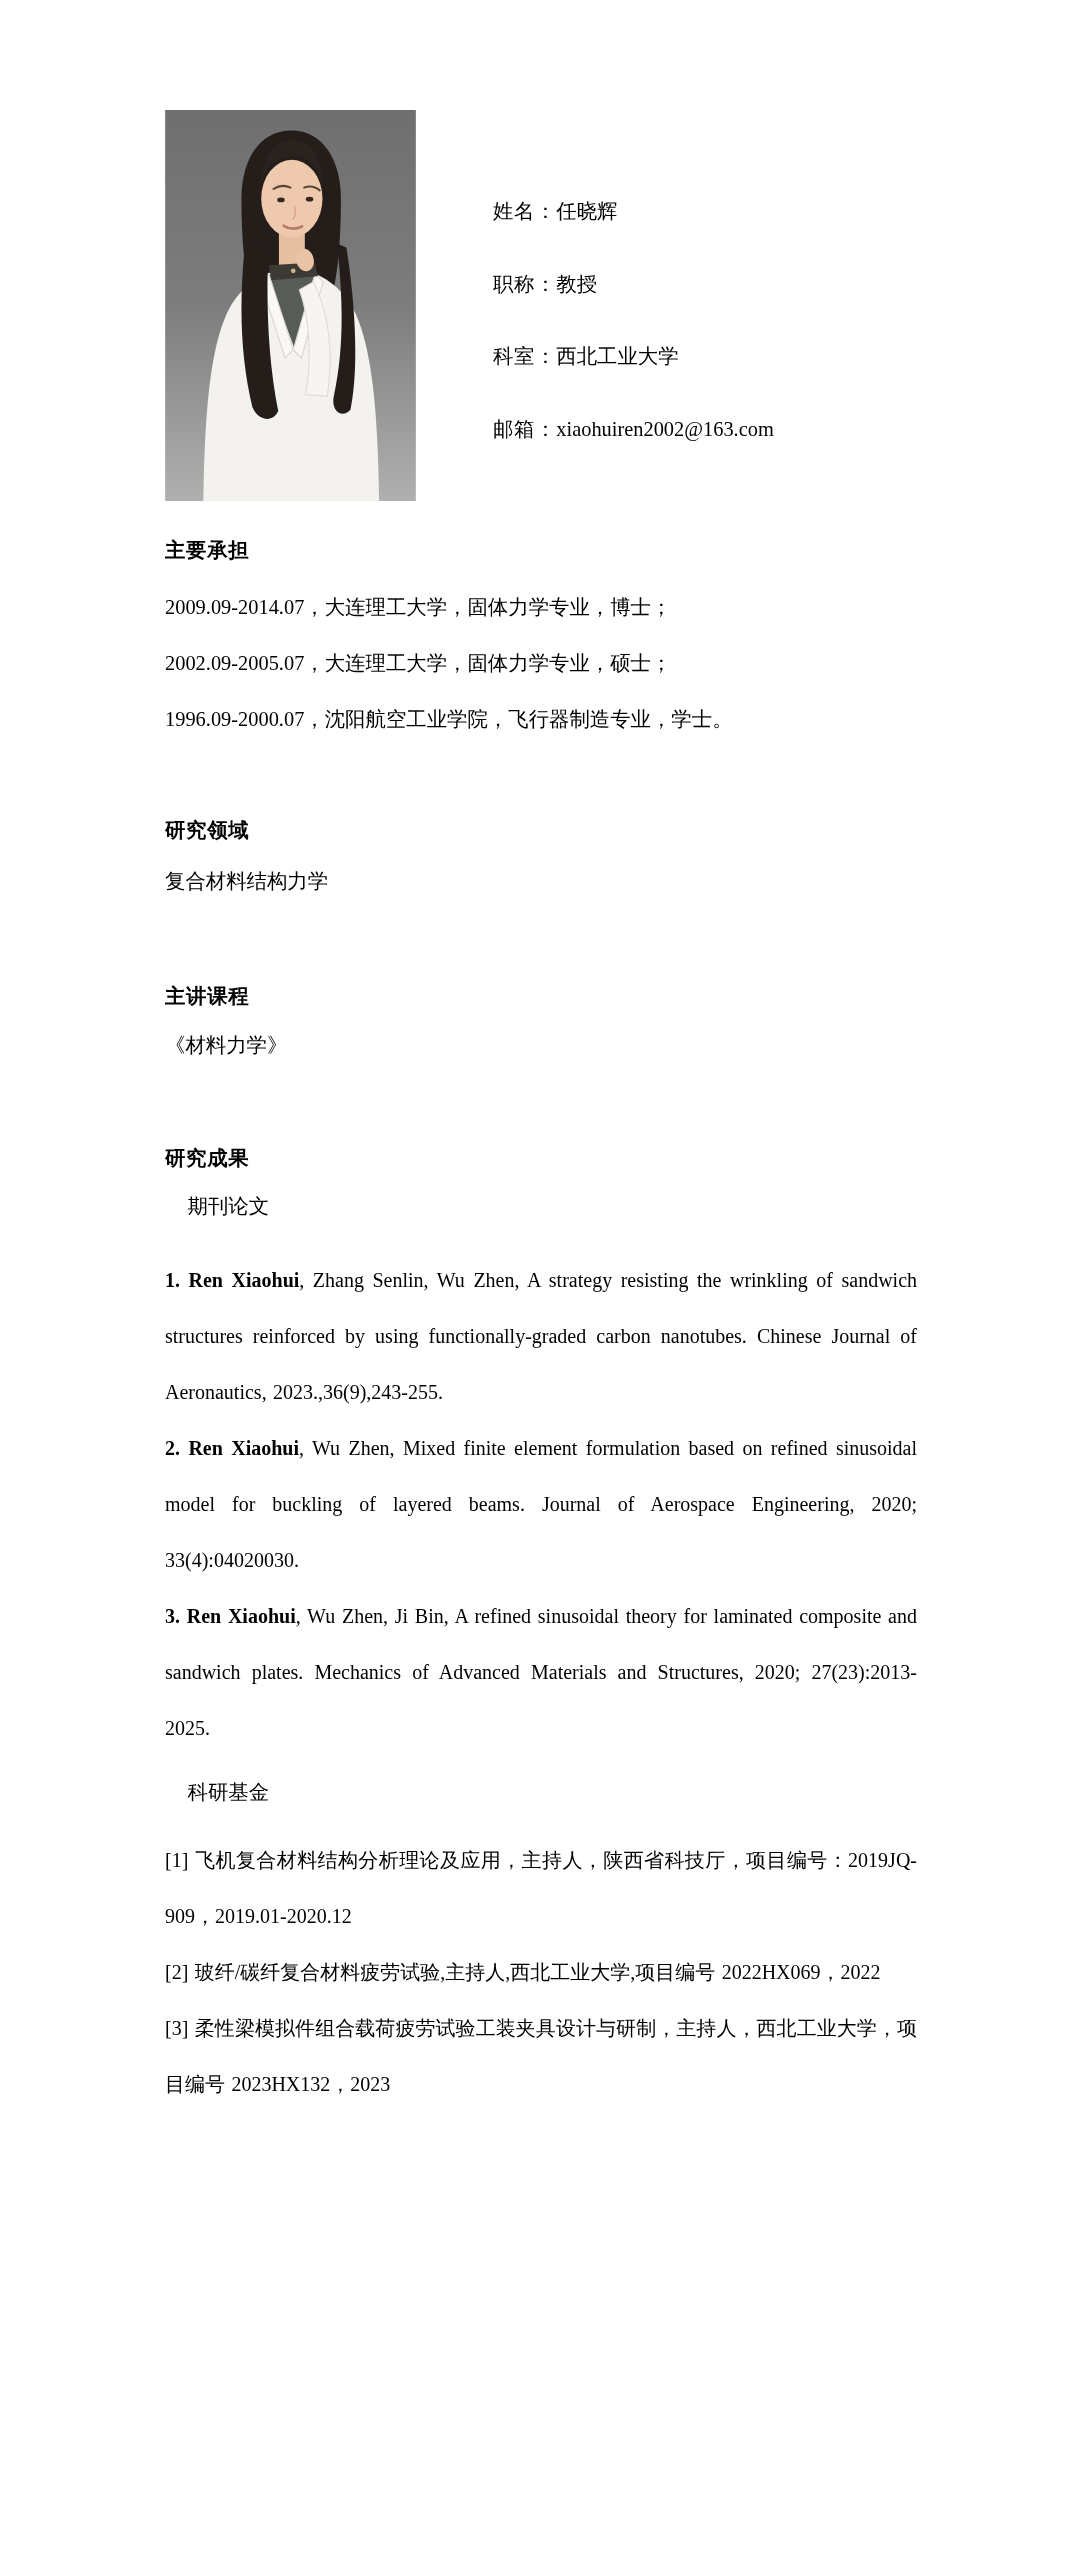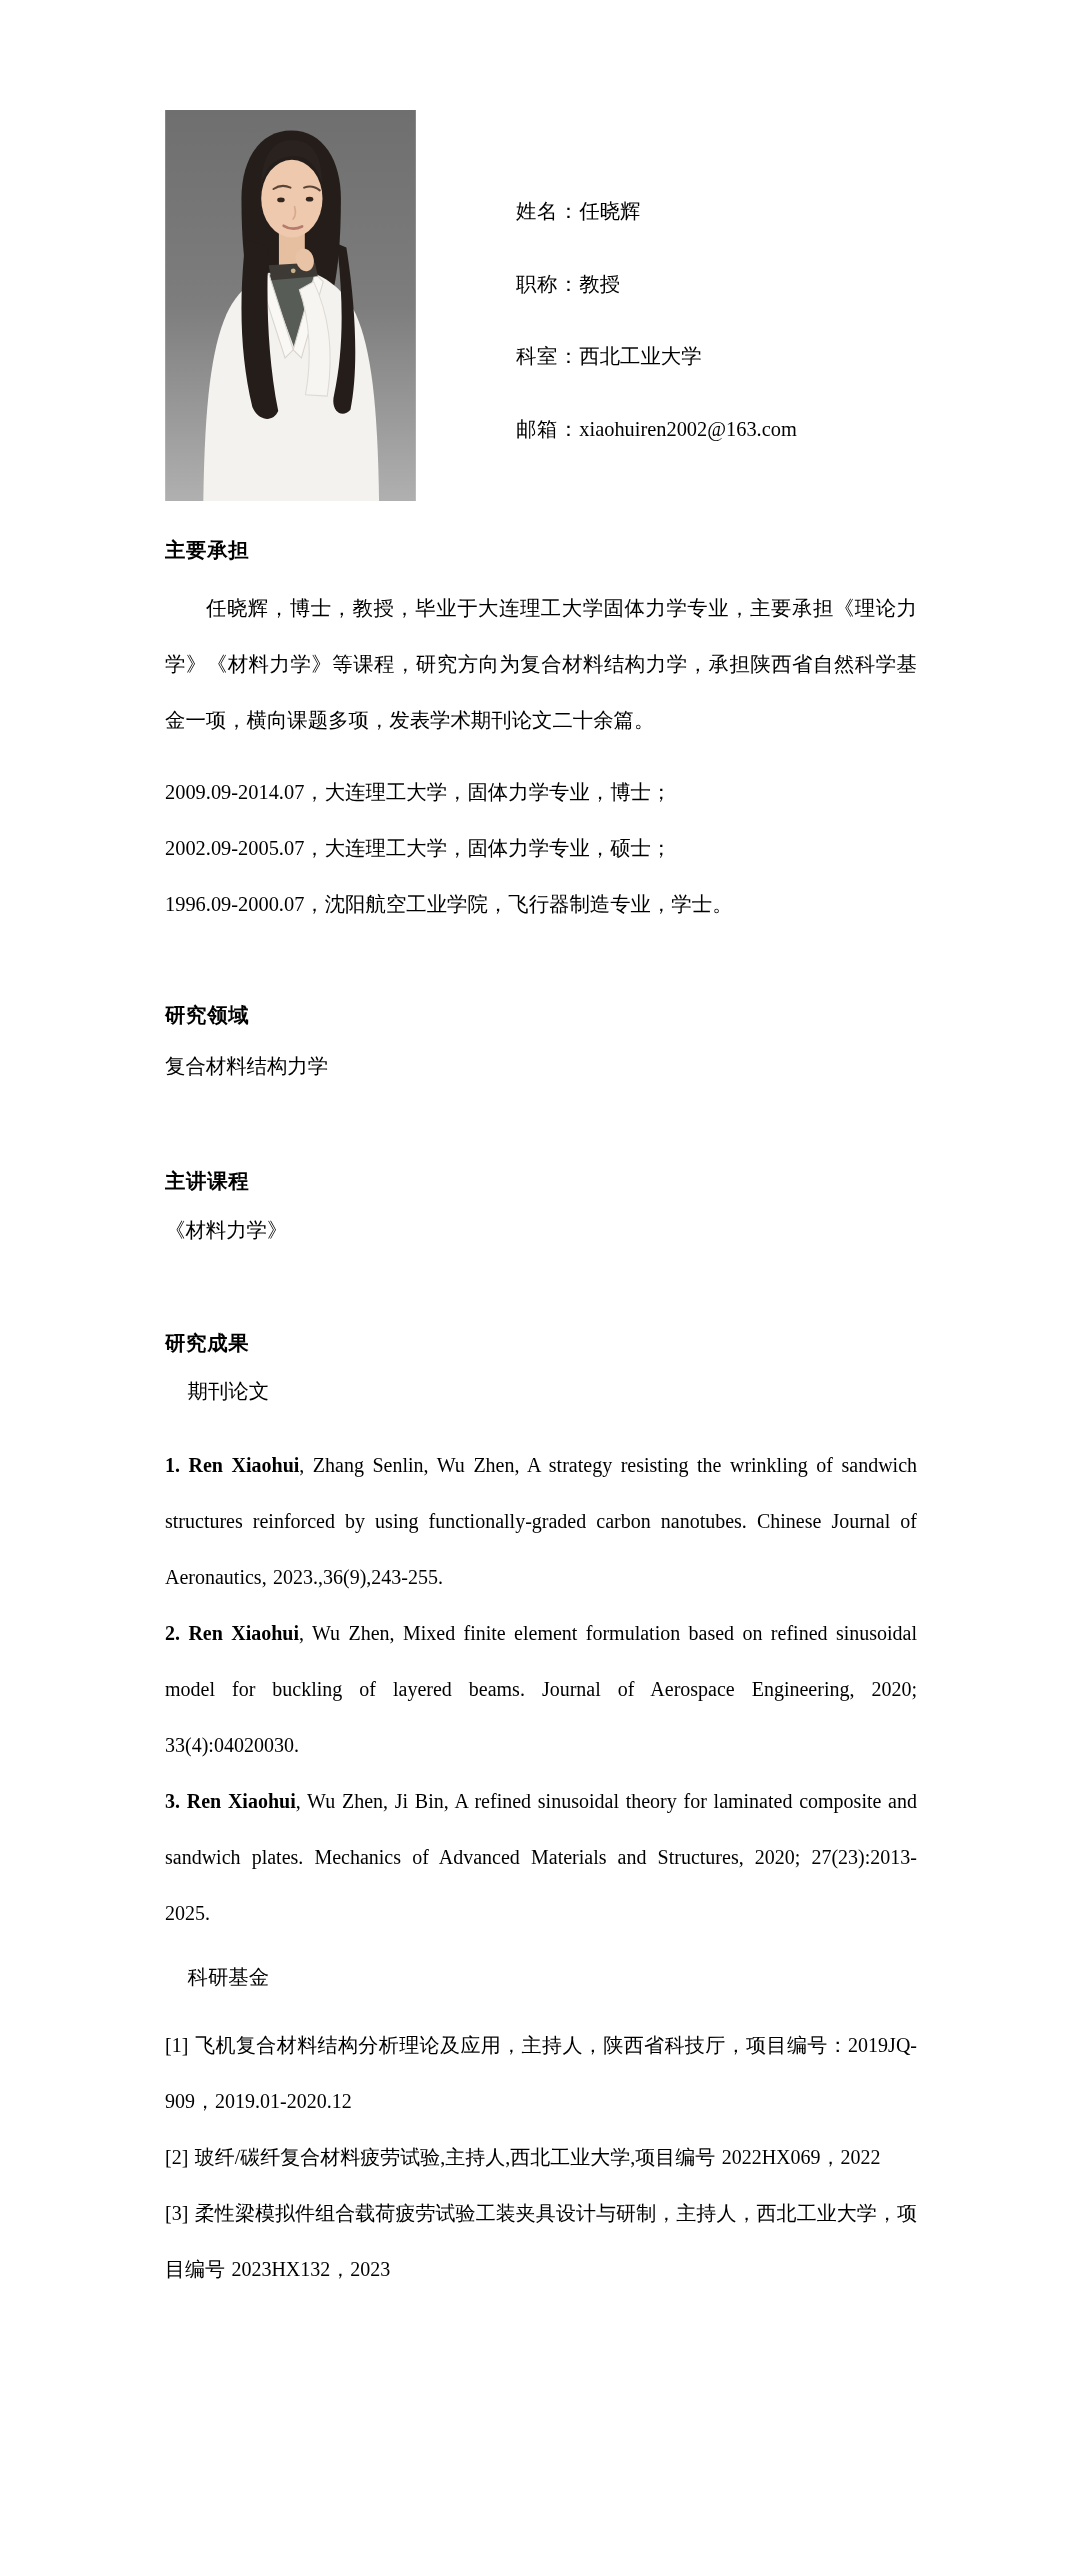--- a/index.html
+++ b/index.html
@@ -8,21 +8,21 @@
     width:1081px; height:2576px; overflow:hidden;
     font-family:"Liberation Serif","DejaVu Serif",serif;
     color:#000000;
   }
   .page { padding:110px 164px 0 165px; }
 
   
   .top { display:flex; align-items:flex-start; }
   .photo-frame { width:251px; height:391px; flex:none; overflow:hidden; }
   .photo-frame svg { display:block; }
-  .info { padding-left:100px; padding-top:89px; }
+  .info { padding-left:77px; padding-top:89px; }
   .info-row { font-size:20.4px; line-height:24.5px; margin-bottom:48px; white-space:nowrap; }
   .info-row .lab { letter-spacing:0.7px; }
 
   
   h2.sec { font-size:20.4px; line-height:24.5px; font-weight:bold; letter-spacing:0.7px; }
   .mt55  { margin-top:37px; }
   .mt104 { margin-top:71px; }
   .mt106 { margin-top:72px; }
   .mt110 { margin-top:75px; }
   .mt112 { margin-top:76px; }
@@ -109,21 +109,20 @@
       <div class="info-row">
         <span class="lab">科室：</span><span class="val">西北工业大学</span>
       </div>
       <div class="info-row">
         <span class="lab">邮箱：</span><span class="val">xiaohuiren2002@163.com</span>
       </div>
     </div>
   </div>
 
   <h2 class="sec mt55">主要承担</h2>
-  <p class="body intro">任晓辉，博士，教授，毕业于大连理工大学固体力学专业，主要承担《理论力学》《材料力学》等课程，研究方向为复合材料结构力学，承担陕西省自然科学基金一项，横向课题多项，发表学术期刊论文二十余篇。</p>
 
   <div class="edu-block">
     <p class="body">2009.09-2014.07，大连理工大学，固体力学专业，博士；</p>
     <p class="body">2002.09-2005.07，大连理工大学，固体力学专业，硕士；</p>
     <p class="body">1996.09-2000.07，沈阳航空工业学院，飞行器制造专业，学士。</p>
   </div>
 
   <h2 class="sec mt104">研究领域</h2>
   <div class="research-block">
     <p class="body">复合材料结构力学</p>

